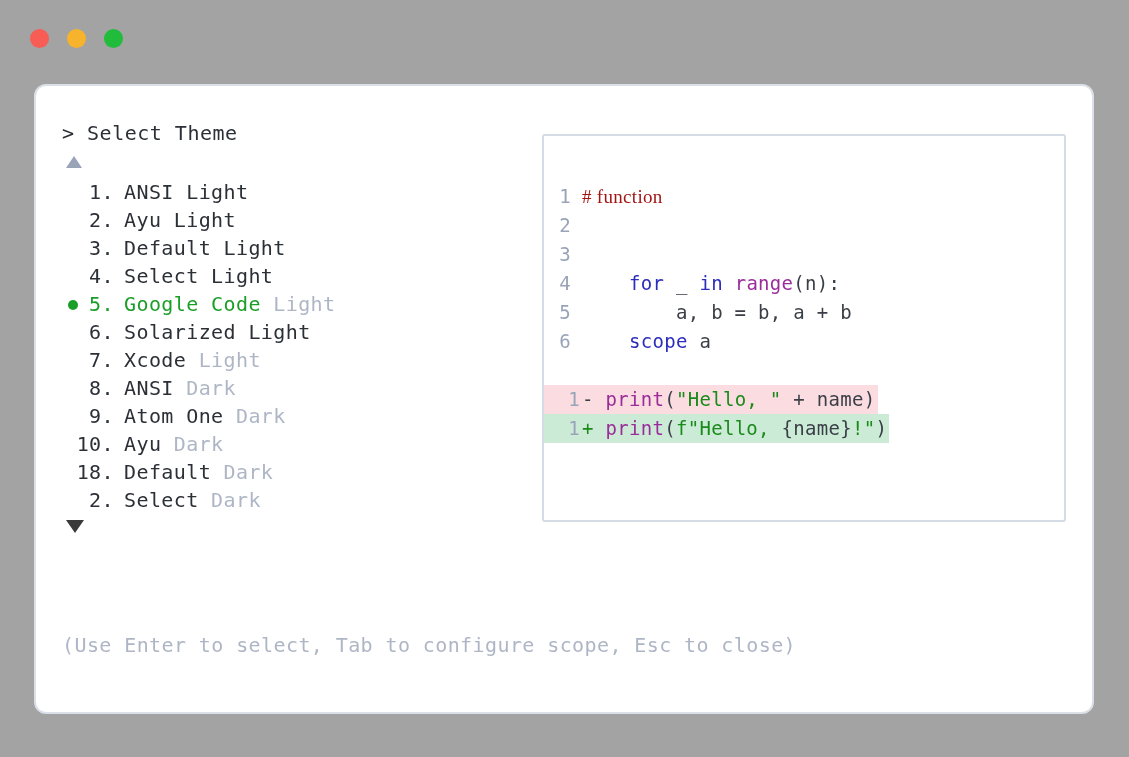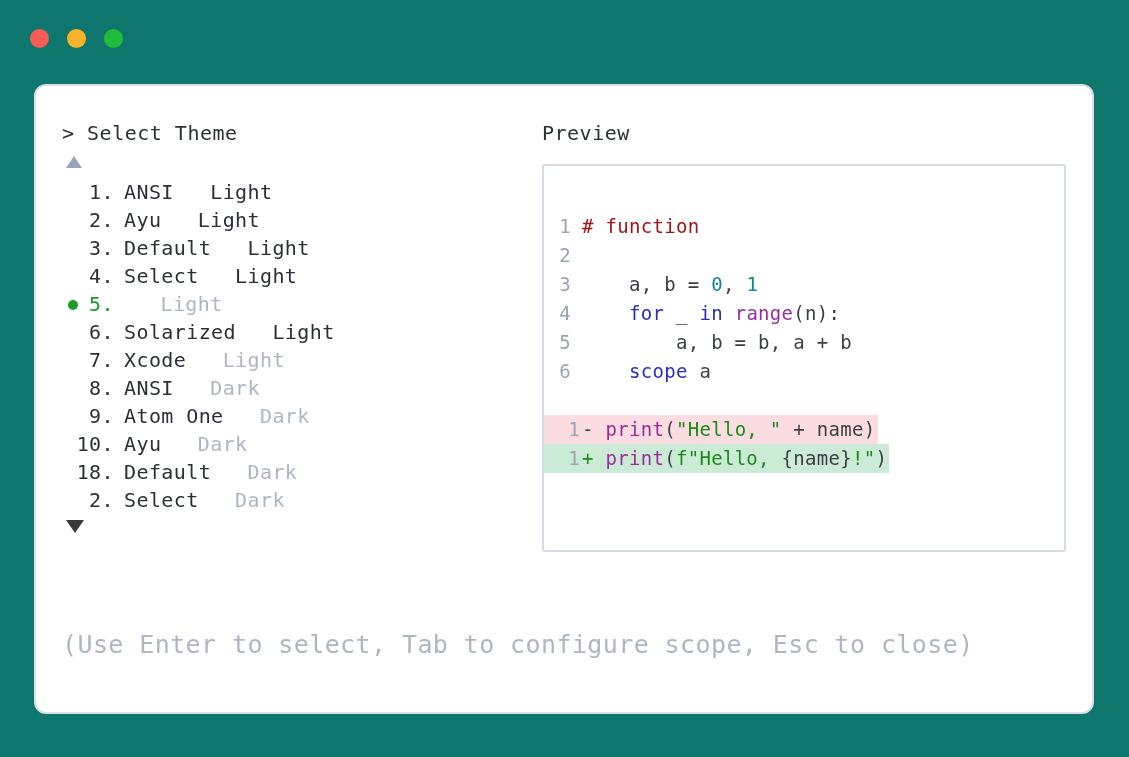--- a/index.html
+++ b/index.html
@@ -3,21 +3,21 @@
 <meta charset="utf-8">
 <style>
   * { box-sizing: border-box; }
   html, body {
     margin: 0; padding: 0;
     width: 1129px; height: 757px;
     background: #ffffff;
     font-family: "DejaVu Sans Mono", "Liberation Mono", monospace;
   }
 
-  #root { position: relative; width: 1129px; height: 757px; background: #0f766e; }
+  #root { position: relative; width: 1129px; height: 757px; background: #a3a3a3; }
 
   
   .titlebar { position: absolute; left: 30px; top: 29px; display: flex; gap: 18px; }
   .dot { width: 19px; height: 19px; border-radius: 50%; }
   .dot.red    { background: #F75C55; }
   .dot.yellow { background: #F7B32B; }
   .dot.green  { background: #22BC3C; }
 
   
   .card {
@@ -72,26 +72,26 @@
   }
   .li-num {
     display: inline-block;
     width: 62px; text-align: right;
     padding-right: 10px;
     color: #2B2F36;
   }
   .li-item.sel .li-num, .list-item.sel .li-num { color: #1A9E28; }
   .li-name { color: #2B2F36; }
   .list-item.sel .li-name { color: #1A9E28; }
-  .li-suffix { color: #2B2F36; margin-left: 24px; }
+  .li-suffix { color: #2B2F36; }
   .li-suffix.dim { color: #AEB6C6; }
 
   .hint {
     position: absolute; left: 26px; top: 545px;
-    font-size: 25px; line-height: 28px;
+    font-size: 20px; line-height: 28px;
     color: #AEB6C6; letter-spacing: 0.4px;
     white-space: pre;
   }
 
   
   .right { position: absolute; left: 506px; top: 32px; width: 530px; }
   .preview-label {
     font-size: 20px; line-height: 30px;
     color: #2B2F36; letter-spacing: 0.5px;
   }
@@ -122,21 +122,21 @@
   .code-text { flex: 0 0 auto; }
   .blank-line { height: 29px; }
 
   .diff-line .gutter { color: #9AA4B8; }
   .diff-line { width: fit-content; }
   .diff-del .hl { background: #FBDCE0; }
   .diff-add .hl { background: #CCEBD6; }
   .hl { display: inline-block; padding-right: 2px; }
 
   
-  .t-comment { color: #A31515; }
+  .t-comment { color: #A31515; font-family: Liberation Serif, serif; }
   .t-kw      { color: #2D2DBD; }
   .t-fn      { color: #6B2D8C; }
   .t-builtin { color: #9B2D9B; }
   .t-num     { color: #0F8A8A; }
   .t-str     { color: #1A8A1A; }
   .t-plain   { color: #3A3F47; }
   .t-op-del  { color: #3A3F47; }
   .t-op-add  { color: #1A8A1A; }
 </style>
 </head>
@@ -154,41 +154,40 @@
     <div class="body">
 
       <div class="left">
         <div class="prompt">&gt; Select Theme</div>
         <div class="arrow-up"></div>
         <div class="list" id="theme-list">
             <div class="list-item"><span class="li-num"> 1.</span><span class="li-name">ANSI</span><span class="li-suffix"> Light</span></div>
             <div class="list-item"><span class="li-num"> 2.</span><span class="li-name">Ayu</span><span class="li-suffix"> Light</span></div>
             <div class="list-item"><span class="li-num"> 3.</span><span class="li-name">Default</span><span class="li-suffix"> Light</span></div>
             <div class="list-item"><span class="li-num"> 4.</span><span class="li-name">Select</span><span class="li-suffix"> Light</span></div>
-            <div class="list-item sel"><span class="bullet"></span><span class="li-num"> 5.</span><span class="li-suffix dim"> Light</span></div>
+            <div class="list-item sel"><span class="bullet"></span><span class="li-num"> 5.</span><span class="li-name">Google Code</span><span class="li-suffix dim"> Light</span></div>
             <div class="list-item"><span class="li-num"> 6.</span><span class="li-name">Solarized</span><span class="li-suffix"> Light</span></div>
             <div class="list-item"><span class="li-num"> 7.</span><span class="li-name">Xcode</span><span class="li-suffix dim"> Light</span></div>
             <div class="list-item"><span class="li-num"> 8.</span><span class="li-name">ANSI</span><span class="li-suffix dim"> Dark</span></div>
             <div class="list-item"><span class="li-num"> 9.</span><span class="li-name">Atom One</span><span class="li-suffix dim"> Dark</span></div>
             <div class="list-item"><span class="li-num">10.</span><span class="li-name">Ayu</span><span class="li-suffix dim"> Dark</span></div>
             <div class="list-item"><span class="li-num">18.</span><span class="li-name">Default</span><span class="li-suffix dim"> Dark</span></div>
             <div class="list-item"><span class="li-num">2.</span><span class="li-name">Select</span><span class="li-suffix dim"> Dark</span></div>
           </div>
         <div class="arrow-down"></div>
       </div>
 
       <div class="hint">(Use Enter to select, Tab to configure scope, Esc to close)</div>
 
       <div class="right">
-        <div class="preview-label">Preview</div>
         <div class="preview-box">
           <div id="code-area">
               <div class="code-line"><span class="gutter">1</span><span class="code-text"><span class="t-comment"># function</span></span></div>
               <div class="code-line"><span class="gutter">2</span></div>
-              <div class="code-line"><span class="gutter">3</span><span class="code-text"><span class="t-plain">    a, b = </span><span class="t-num">0</span><span class="t-plain">, </span><span class="t-num">1</span></span></div>
+              <div class="code-line"><span class="gutter">3</span></div>
               <div class="code-line"><span class="gutter">4</span><span class="code-text"><span class="t-plain">    </span><span class="t-kw">for</span><span class="t-plain"> _ </span><span class="t-kw">in</span><span class="t-plain"> </span><span class="t-builtin">range</span><span class="t-plain">(n):</span></span></div>
               <div class="code-line"><span class="gutter">5</span><span class="code-text"><span class="t-plain">        a, b = b, a + b</span></span></div>
               <div class="code-line"><span class="gutter">6</span><span class="code-text"><span class="t-plain">    </span><span class="t-kw">scope</span><span class="t-plain"> a</span></span></div>
               <div class="blank-line"></div>
               <div class="code-line diff-line diff-del"><span class="gutter hl" style="background: rgb(251, 220, 224);">1</span><span class="code-text hl" style="background: rgb(251, 220, 224);"><span class="t-op-del">- </span><span class="t-builtin">print</span><span class="t-plain">(</span><span class="t-str">"Hello, "</span><span class="t-plain"> + name)</span></span></div>
               <div class="code-line diff-line diff-add"><span class="gutter hl" style="background: rgb(204, 235, 214);">1</span><span class="code-text hl" style="background: rgb(204, 235, 214);"><span class="t-op-add">+ </span><span class="t-builtin">print</span><span class="t-plain">(</span><span class="t-str">f"Hello, </span><span class="t-plain">{name}</span><span class="t-str">!"</span><span class="t-plain">)</span></span></div>
             </div>
         </div>
       </div>
 

